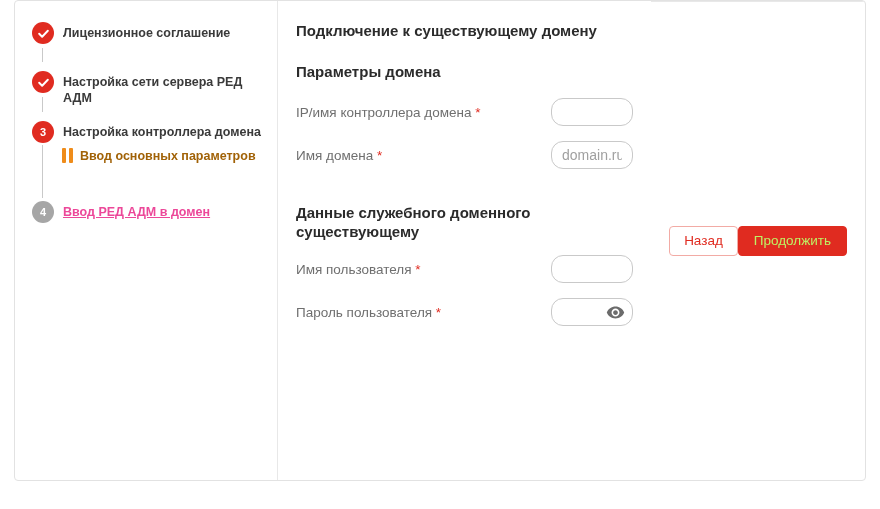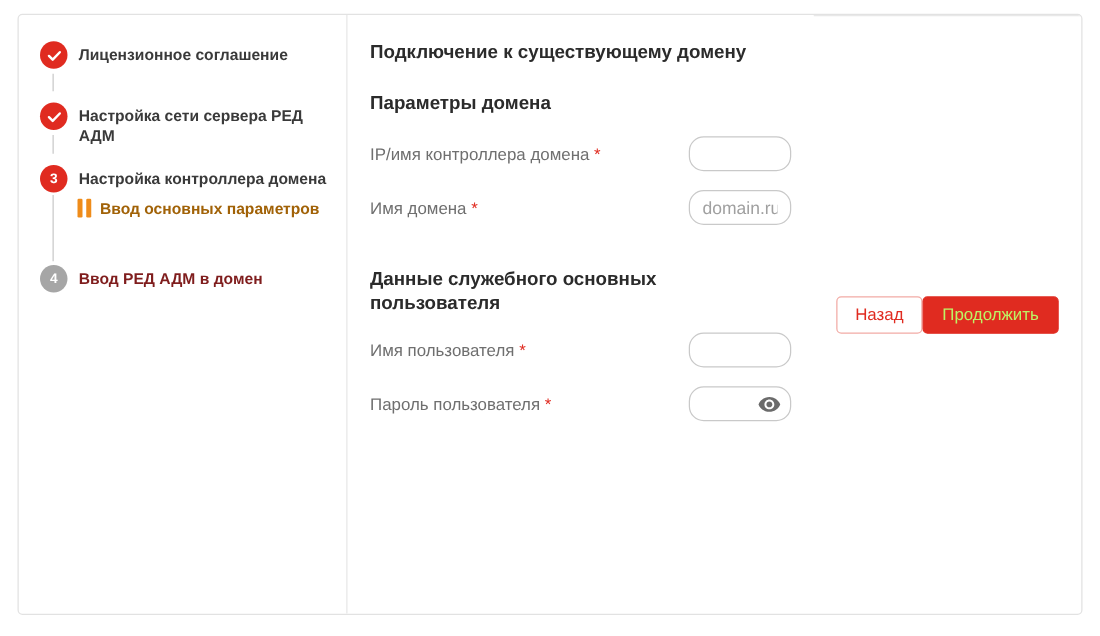--- a/index.html
+++ b/index.html
@@ -1,37 +1,37 @@
 <!DOCTYPE html>
 <html><head>
 <meta charset="utf-8">
 <style>
   * { margin: 0; padding: 0; box-sizing: border-box; }
   html, body { width: 880px; height: 509px; background: #ffffff; font-family: "Liberation Sans", "DejaVu Sans", sans-serif; }
 
   .card {
-    position: absolute; left: 14px; top: 11px; width: 852px; height: 481px;
+    position: absolute; left: 14px; top: 0; width: 852px; height: 481px;
     background: #fff; border: 1px solid #e2e2e2; border-radius: 4px;
     display: flex; overflow: hidden;
   }
 
   
   .sidebar { position: relative; width: 263px; flex: 0 0 263px; border-right: 1px solid #e8e8e8; }
   .step-circle {
     position: absolute; left: 17px; width: 22px; height: 22px; border-radius: 50%;
     display: flex; align-items: center; justify-content: center;
     color: #fff; font-size: 11px; font-weight: bold;
   }
   .step-circle.done, .step-circle.current { background: #e02b20; }
   .step-circle.pending { background: #a6a6a6; }
   .step-label {
     position: absolute; left: 48px; width: 205px;
     font-size: 12.5px; font-weight: bold; color: #3a3a3a; line-height: 16px;
   }
-  .step-label.pending { color: #7f1d1d; }
+  .step-label.pending { color: #ec4899; text-decoration: underline; }
   .connector { position: absolute; left: 27px; width: 1px; background: #c9c9c9; }
   .pause-icon { position: absolute; left: 47px; display: flex; gap: 3px; }
   .pause-icon span { display: block; width: 4px; height: 15px; background: #ef8c1a; border-radius: 1px; }
   .substep-label {
     position: absolute; left: 65px; width: 190px;
     font-size: 12.5px; font-weight: bold; color: #a16207; line-height: 16px;
   }
 
   
   .main { flex: 1; display: flex; flex-direction: row; }
@@ -131,21 +131,21 @@
       <div class="form-row">
         <div class="form-label">
           <span>Имя домена</span>
           <span class="req">*</span>
         </div>
         <div class="input-wrap">
           <input type="text" placeholder="domain.ru" style="">
         </div>
       </div>
 
-      <h2 class="section-title second">Данные служебного основных пользователя</h2>
+      <h2 class="section-title second">Данные служебного доменного существующему</h2>
 
       <div class="form-row">
         <div class="form-label">
           <span>Имя пользователя</span>
           <span class="req">*</span>
         </div>
         <div class="input-wrap">
           <input type="text" placeholder="" style="">
         </div>
       </div>

